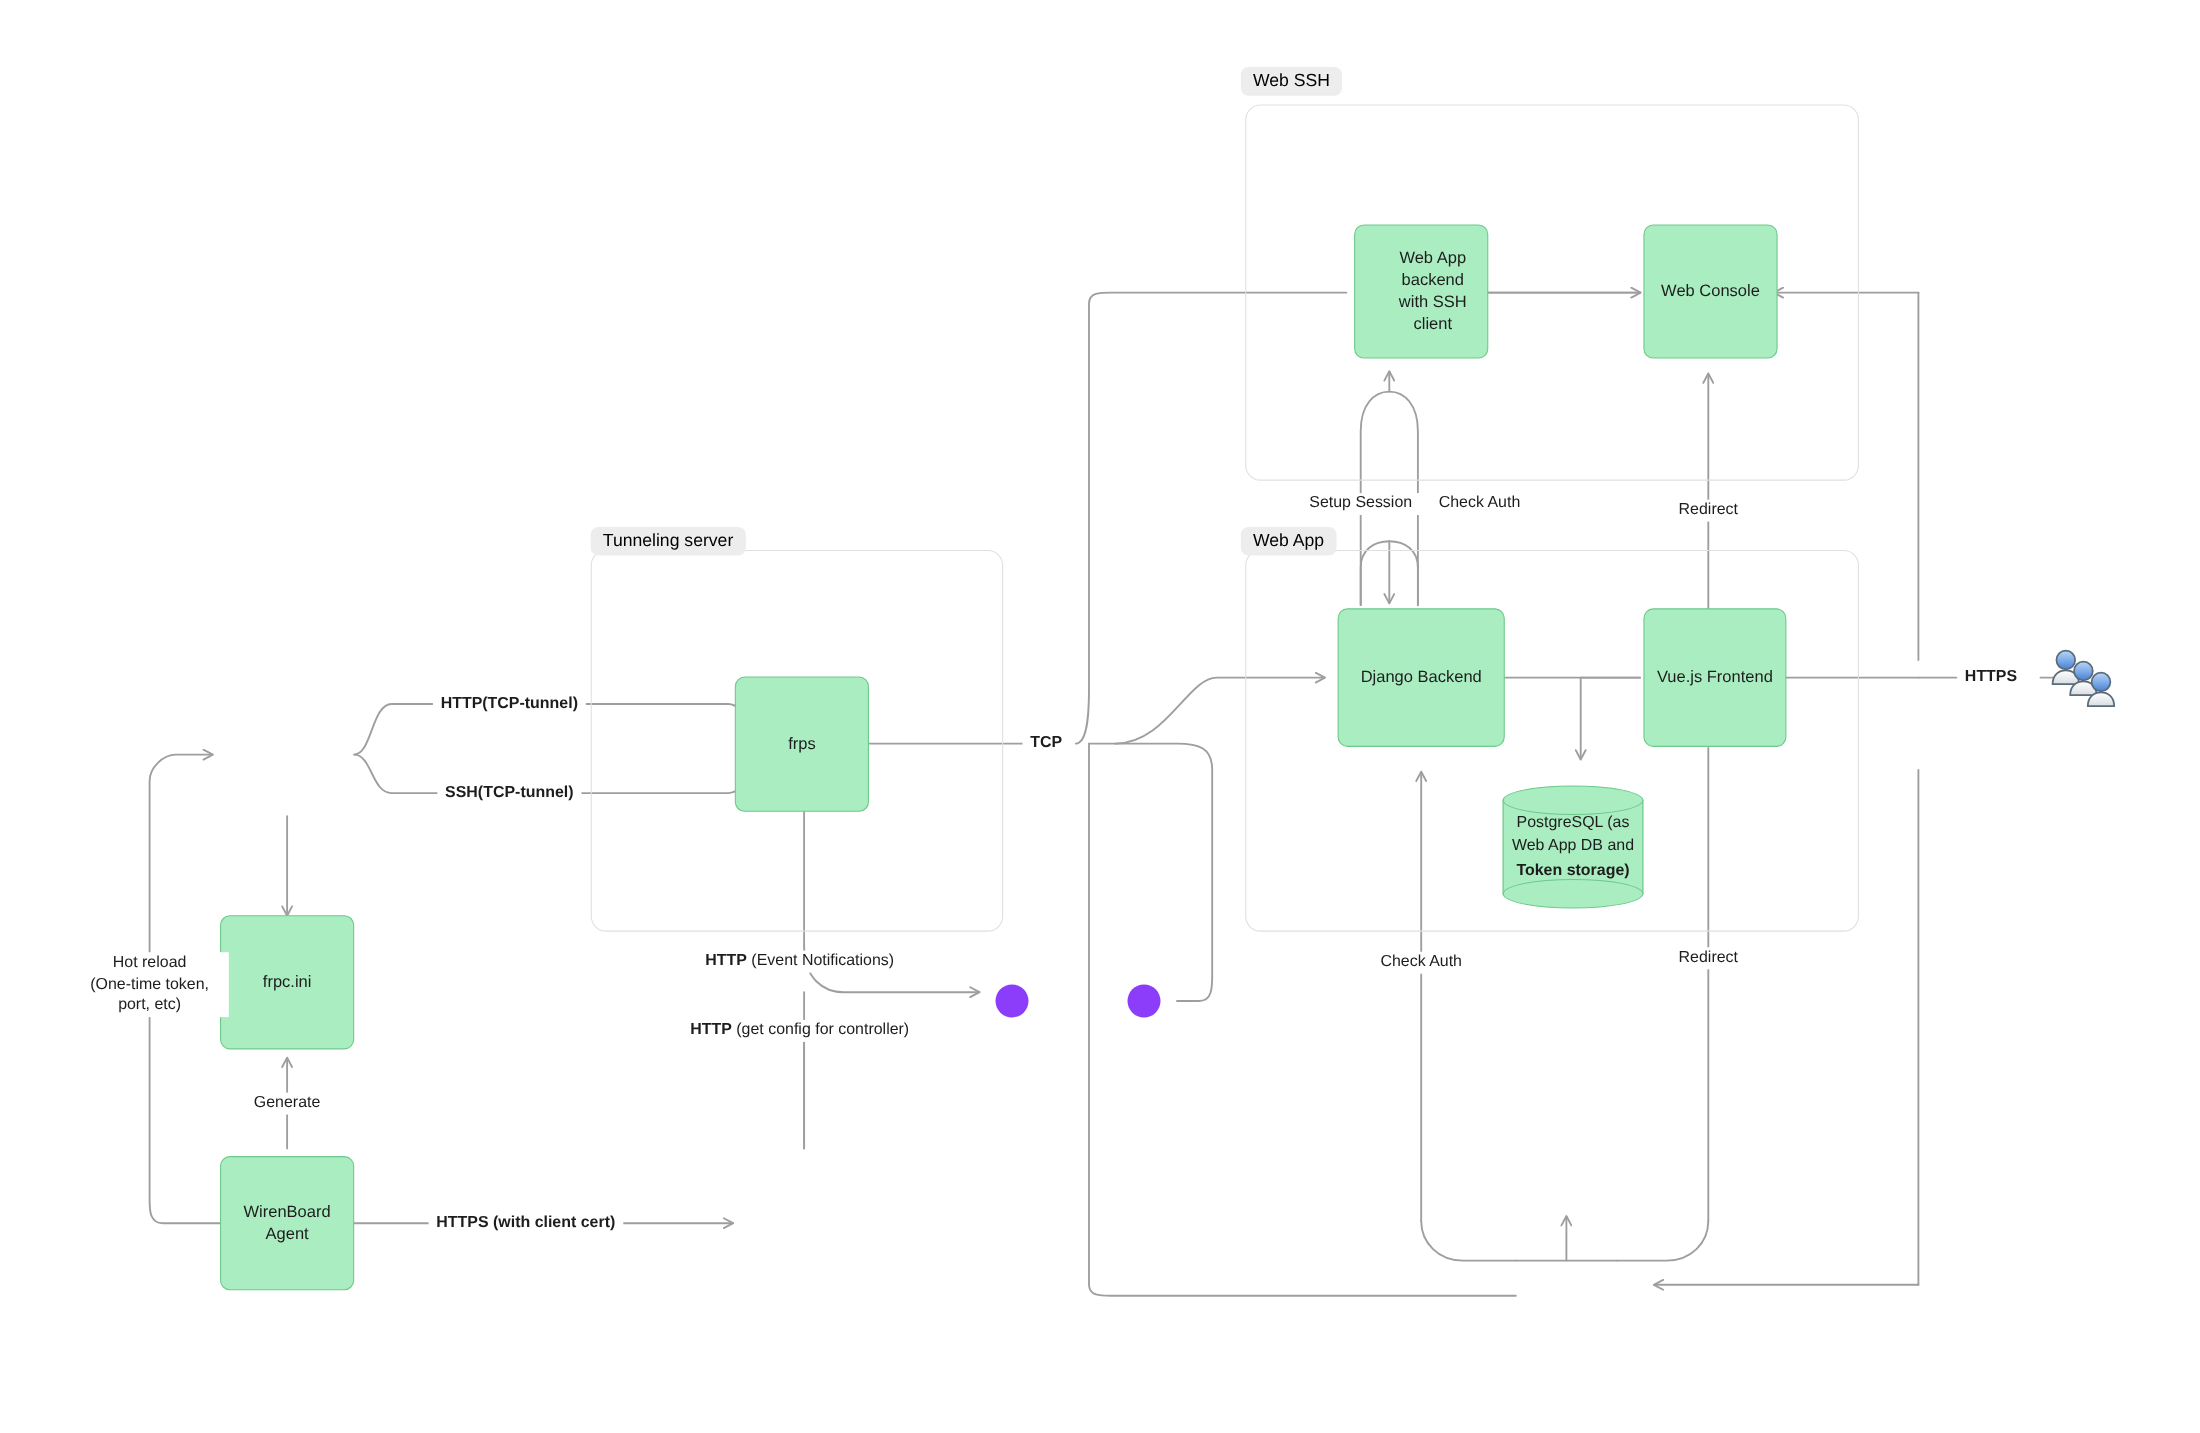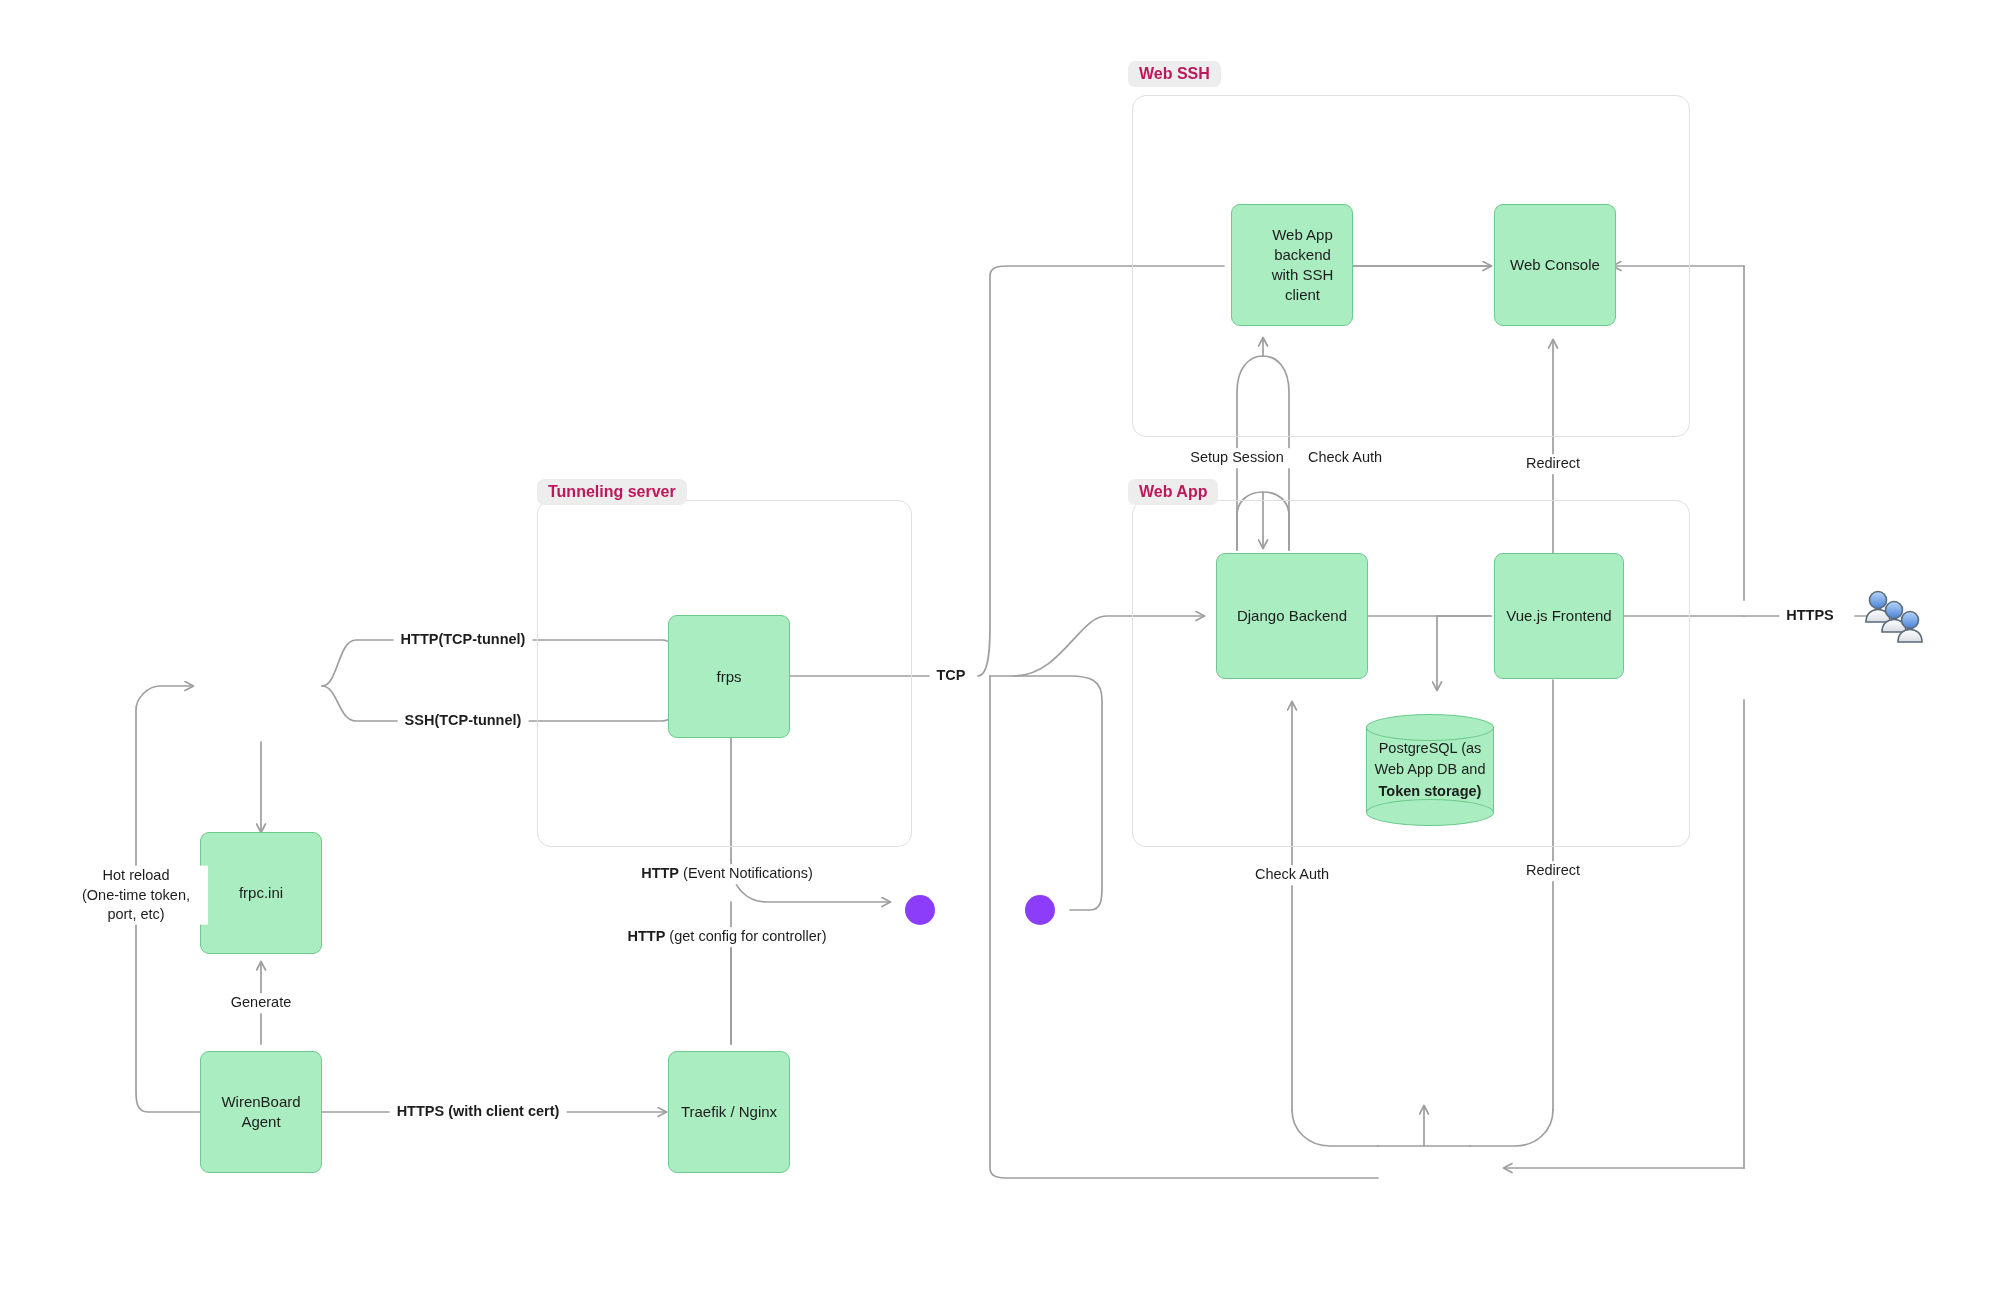--- a/index.html
+++ b/index.html
@@ -5,22 +5,22 @@
   html,body{margin:0;padding:0;background:#ffffff;}
   body{width:2000px;height:1303px;position:relative;overflow:hidden;
        font-family:"Liberation Sans","DejaVu Sans",sans-serif;color:#1a1a1a;}
 
   #canvas{position:absolute;inset:0;width:2000px;height:1303px;}
 
   svg.wires{position:absolute;left:0;top:0;width:2000px;height:1303px;pointer-events:none;}
 
   
   .group{position:absolute;border:1.6px solid #e0e0e0;border-radius:14px;background:transparent;}
-  .group-label{position:absolute;background:#ededed;color:#be185d;
-     font-size:16px;font-weight:700;padding:5px 11px;border-radius:7px;
+  .group-label{position:absolute;background:#ededed;color:#000000;
+     font-size:16px;font-weight:400;padding:5px 11px;border-radius:7px;
      white-space:nowrap;line-height:1;}
 
   
   .node{position:absolute;background:#a9edc0;border:1.7px solid #6ec98c;
         border-radius:9px;display:flex;align-items:center;justify-content:center;
         text-align:center;font-size:15px;color:#1d1d1d;line-height:1.32;
         padding:4px 7px;box-sizing:border-box;}
 
   
   .db{position:absolute;}
@@ -147,23 +147,20 @@
   </div>
 
   <div class="node" style="left:200px;top:1051px;width:122px;height:122px;">
     <span>WirenBoard Agent</span>
   </div>
 
   <div class="node" style="left:668px;top:615px;width:122px;height:123px;">
     <span>frps</span>
   </div>
 
-  <div class="node" style="left:668px;top:1051px;width:122px;height:122px;">
-    <span>Traefik / Nginx</span>
-  </div>
 
   <div class="node" style="left:1231px;top:204px;width:122px;height:122px;flex-direction:column;padding-left:28px;">
     <span>Web App backend</span>
     <span>with SSH client</span>
   </div>
 
   <div class="node" style="left:1494px;top:204px;width:122px;height:122px;">
     <span>Web Console</span>
   </div>
 

